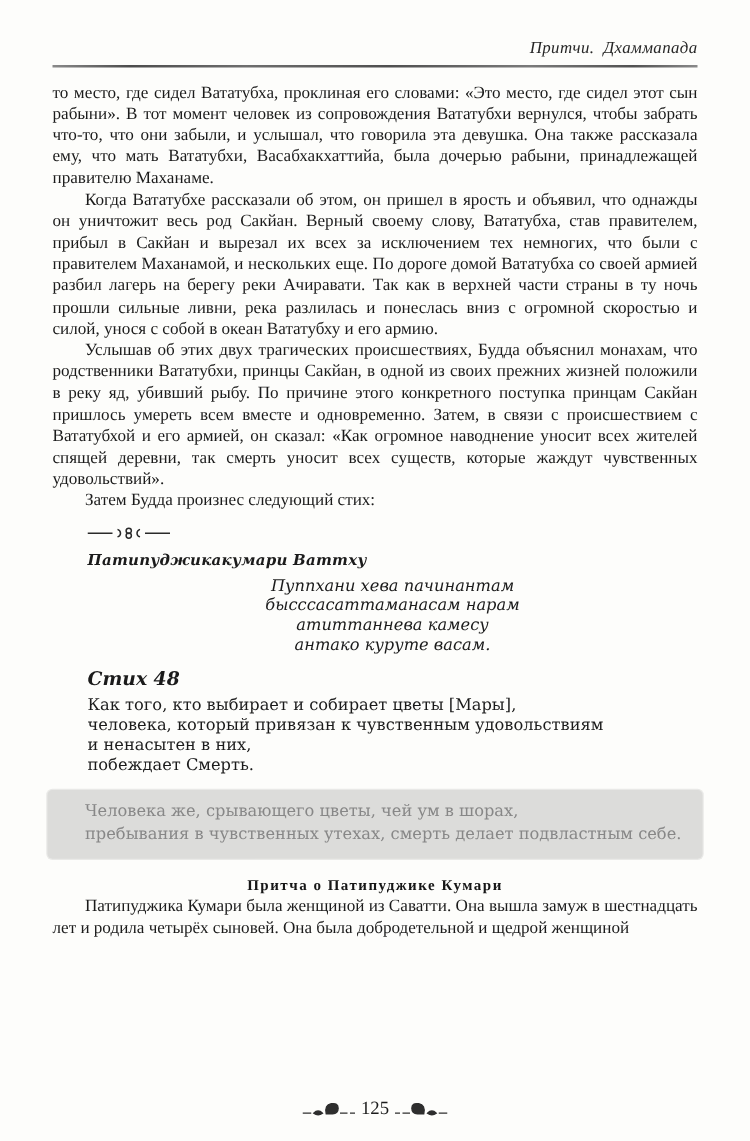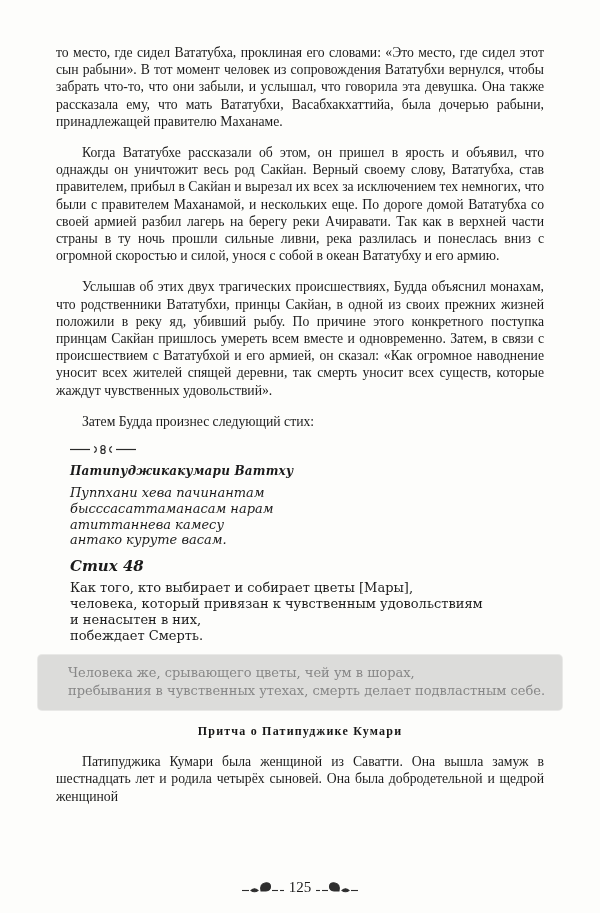--- a/index.html
+++ b/index.html
@@ -23,21 +23,21 @@
     white-space: pre;
     letter-spacing: 0.3px;
   }
   .header-rule {
     margin-top: 6px;
     height: 1.6px;
     background: linear-gradient(90deg,#8a8a8a 0%,#4c4c4c 12%,#6e6e6e 30%,#4f4f4f 52%,#7a7a7a 74%,#515151 90%,#8a8a8a 100%);
   }
   main { margin-top: 11px; }
   p.body {
-    margin: 14px;
+    margin: 0;
     font-size: 13.7px;
     line-height: 17.2px;
     text-align: justify;
   }
   p.indent { text-indent: 26px; }
   .verse-block {
     margin: 6px 0 0 28px;
     font-family: "DejaVu Serif", serif;
     font-size: 13px;
     line-height: 16px;
@@ -52,20 +52,21 @@
     font-size: 12px;
     letter-spacing: 0.2px;
   }
   .pali-verse {
     margin: 7px 0 0 28px;
     font-family: "DejaVu Serif", serif;
     font-style: italic;
     font-size: 13px;
     line-height: 15.8px;
     white-space: pre-line;
+    text-align: center;
   }
   .verse-heading {
     margin: 9px 0 0 28px;
     font-family: "DejaVu Serif", serif;
     font-style: italic;
     font-weight: bold;
     font-size: 15px;
   }
   .verse-48 { margin-top: 5px; }
   .alt-box {
@@ -105,20 +106,24 @@
     padding: 0 1px;
   }
   .ornament { line-height: 0; }
   h1, h2, h3 { padding: 0; }
 </style>
 </head>
 <body>
 
 <div class="page">
 
+  <header>
+    <div class="running-title">Притчи.  Дхаммапада</div>
+    <div class="header-rule"></div>
+  </header>
 
   <main>
 
     <p class="body">то место, где сидел Вататубха, проклиная его словами: «Это место, где сидел этот сын рабыни». В тот момент человек из сопровождения Вататубхи вернулся, чтобы забрать что-то, что они забыли, и услышал, что говорила эта девушка. Она также рассказала ему, что мать Вататубхи, Васабхакхаттийа, была дочерью рабыни, принадлежащей правителю Маханаме.</p>
     <p class="body indent">Когда Вататубхе рассказали об этом, он пришел в ярость и объявил, что однажды он уничтожит весь род Сакйан. Верный своему слову, Вататубха, став правителем, прибыл в Сакйан и вырезал их всех за исключением тех немногих, что были с правителем Маханамой, и нескольких еще. По дороге домой Вататубха со своей армией разбил лагерь на берегу реки Ачиравати. Так как в верхней части страны в ту ночь прошли сильные ливни, река разлилась и понеслась вниз с огромной скоростью и силой, унося с собой в океан Вататубху и его армию.</p>
     <p class="body indent">Услышав об этих двух трагических происшествиях, Будда объяснил монахам, что родственники Вататубхи, принцы Сакйан, в одной из своих прежних жизней положили в реку яд, убивший рыбу. По причине этого конкретного поступка принцам Сакйан пришлось умереть всем вместе и одновременно. Затем, в связи с происшествием с Вататубхой и его армией, он сказал: «Как огромное наводнение уносит всех жителей спящей деревни, так смерть уносит всех существ, которые жаждут чувственных удовольствий».</p>
     <p class="body indent">Затем Будда произнес следующий стих:</p>
 
 
     <div class="section-divider">

